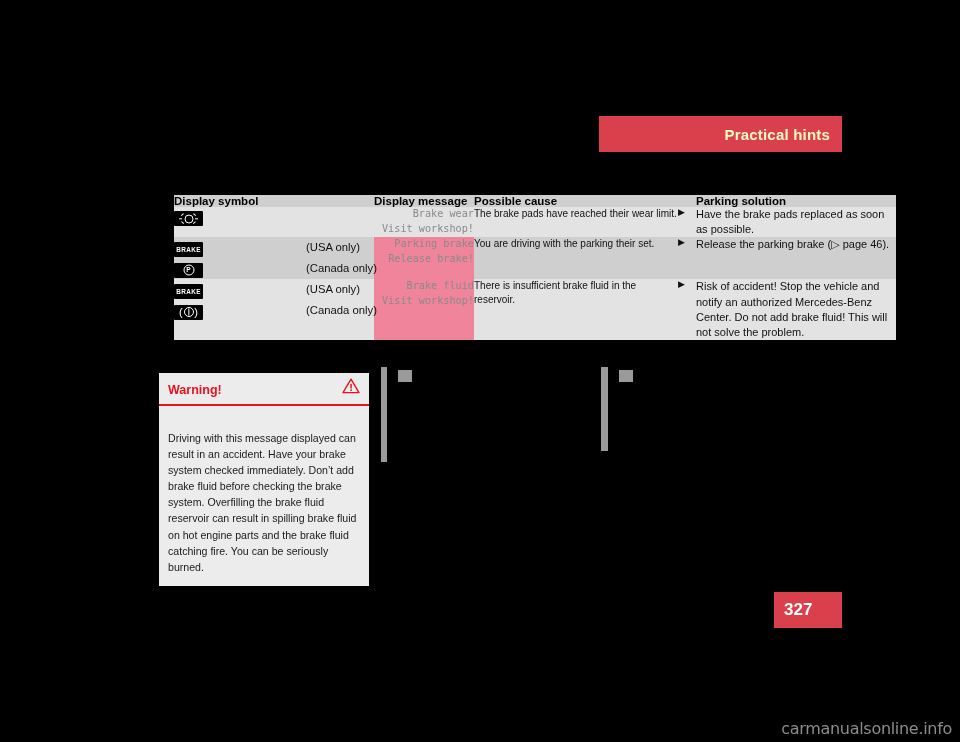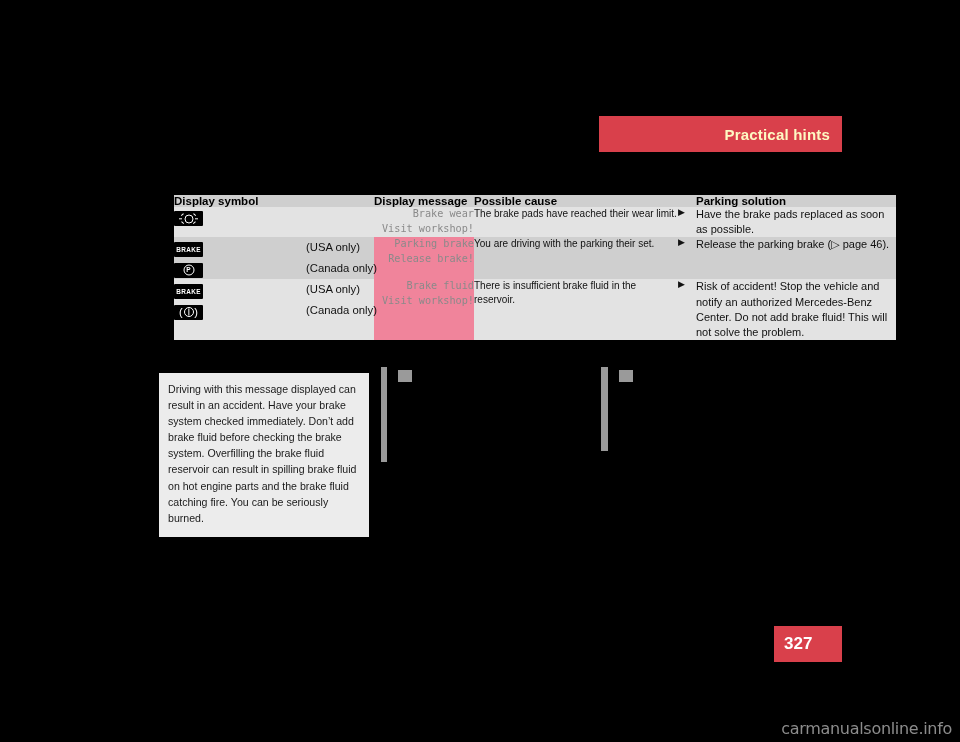--- a/index.html
+++ b/index.html
@@ -225,41 +225,41 @@
     font-weight: bold;
   }
   .warning-tri {
     position: absolute;
     right: 9px;
     top: 5px;
     width: 18px;
     height: 16px;
   }
   .warning-body {
-    padding: 8px 9px 11px 9px;
+    padding: 24px 9px 11px 9px;
     font-size: 10.6px;
     line-height: 1.52;
     color: #1a1a1a;
   }
 
   
   .mark {
     position: absolute;
     background: #9a9a9a;
   }
   .mark-bar-left  { left: 381px; top: 367px; width: 6px;  height: 95px; }
   .mark-sq-left   { left: 398px; top: 370px; width: 14px; height: 12px; }
   .mark-bar-right { left: 601px; top: 367px; width: 7px;  height: 84px; }
   .mark-sq-right  { left: 619px; top: 370px; width: 14px; height: 12px; }
 
   
   .page-number-box {
     position: absolute;
     left: 774px;
-    top: 626px;
+    top: 592px;
     width: 68px;
     height: 36px;
     background: #d9404b;
   }
   .page-number {
     position: absolute;
     left: 10px;
     top: 50%;
     transform: translateY(-50%);
     color: #ffffff;
@@ -379,20 +379,30 @@
 Visit workshop!</td>
       <td class="cell-pad">There is insufficient brake fluid in the reservoir.</td>
       <td class="cell-arrow">▶</td>
       <td class="cell-sol">Risk of accident! Stop the vehicle and notify an authorized Mercedes-Benz Center. Do not add brake fluid! This will not solve the problem.</td>
     </tr>
 
   </tbody>
 </table>
 
 <div class="warning-box">
+  <div class="warning-head">
+    <span class="warning-title">Warning!</span>
+    <span class="warning-tri">
+      <svg width="18" height="16" viewBox="0 0 18 16" aria-hidden="true">
+        <path d="M9 1.2 L17 14.6 L1 14.6 Z" fill="none" stroke="#e8131f" stroke-width="1.4" stroke-linejoin="round"></path>
+        <rect x="8.3" y="6" width="1.5" height="4.6" fill="#e8131f"></rect>
+        <rect x="8.3" y="11.4" width="1.5" height="1.6" fill="#e8131f"></rect>
+      </svg>
+    </span>
+  </div>
   <div class="warning-body">Driving with this message displayed can result in an accident. Have your brake system checked immediately. Don’t add brake fluid before checking the brake system. Overfilling the brake fluid reservoir can result in spilling brake fluid on hot engine parts and the brake fluid catching fire. You can be seriously burned.</div>
 </div>
 
 <div class="mark mark-bar-left"></div>
 <div class="mark mark-sq-left"></div>
 <div class="mark mark-bar-right"></div>
 <div class="mark mark-sq-right"></div>
 
 <div class="page-number-box">
   <span class="page-number">327</span>

